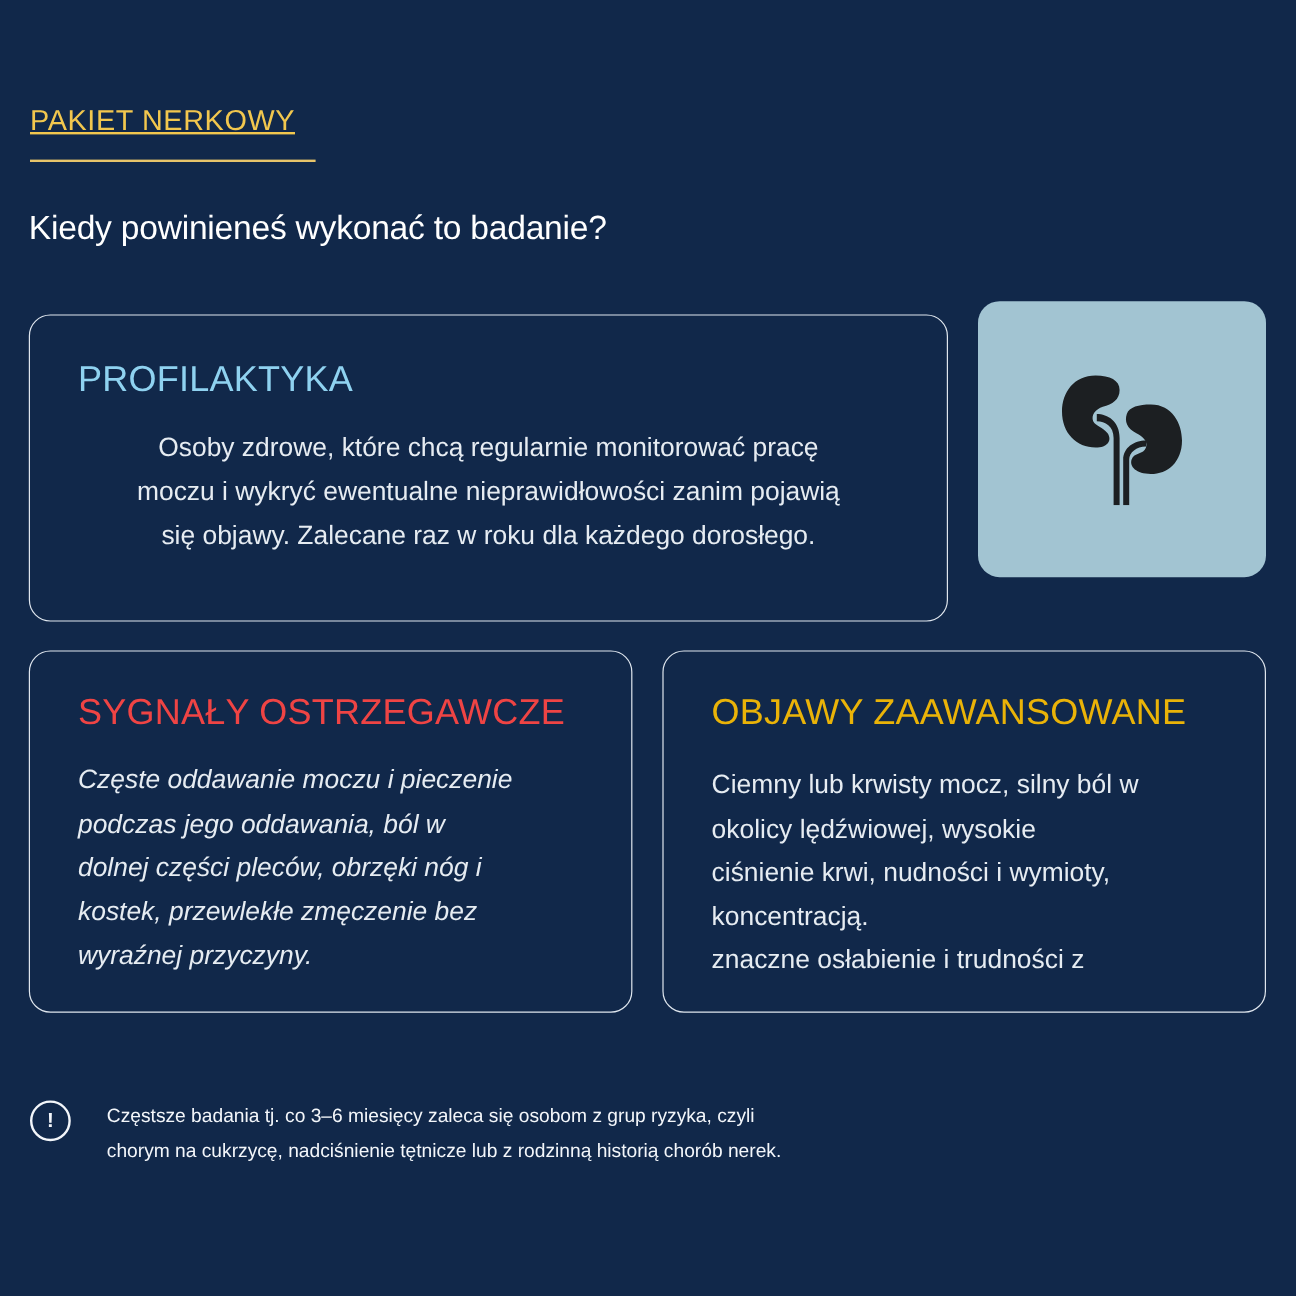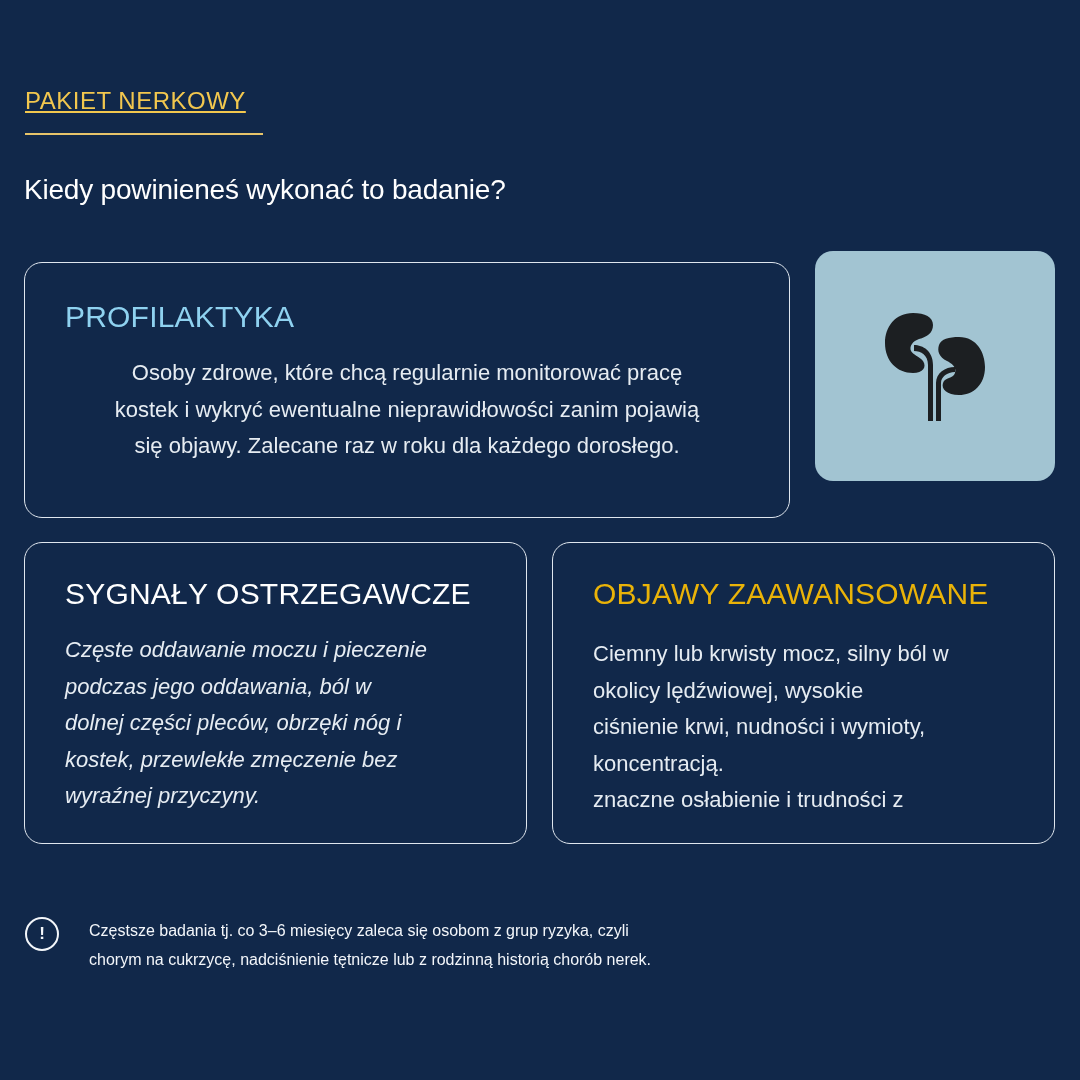--- a/index.html
+++ b/index.html
@@ -87,21 +87,21 @@
       align-items: center;
       justify-content: center;
     }
     #card-sygnaly {
       left: 24px;
       top: 542px;
       width: 503px;
       height: 302px;
       padding: 33px 40px 0 40px;
     }
-    #card-sygnaly .card-title { color: #ffffff; }
+    #card-sygnaly .card-title { color: #ef4444; }
     #card-sygnaly .card-body { margin-top: 20px; font-style: italic; }
 
     #card-objawy {
       left: 552px;
       top: 542px;
       width: 503px;
       height: 302px;
       padding: 33px 40px 0 40px;
     }
     #card-objawy .card-title { color: #eab308; }
@@ -141,21 +141,21 @@
 <body>
 
 <div class="eyebrow">PAKIET NERKOWY</div>
 <div class="eyebrow-rule"></div>
 <h1 class="page-title">Kiedy powinieneś wykonać to badanie?</h1>
 
 <section id="card-profilaktyka" class="card">
   <h2 class="card-title">PROFILAKTYKA</h2>
   <p class="card-body">
     <span class="line">Osoby zdrowe, które chcą regularnie monitorować pracę</span>
-    <span class="line">kostek i wykryć ewentualne nieprawidłowości zanim pojawią</span>
+    <span class="line">moczu i wykryć ewentualne nieprawidłowości zanim pojawią</span>
     <span class="line">się objawy. Zalecane raz w roku dla każdego dorosłego.</span>
   </p>
 </section>
 
 <div id="image-tile">
   <svg width="104" height="110" viewBox="0 0 104 110">
     <g fill="#1c1f22">
 
       <path d="M30 2 C12 2 2 16 2 32 C2 50 14 62 30 62 C40 62 44 56 40 50 C36 45 30 44 28 40 C26 35 30 30 36 28 C44 26 50 22 50 14 C50 6 42 2 30 2 Z"></path>
 

